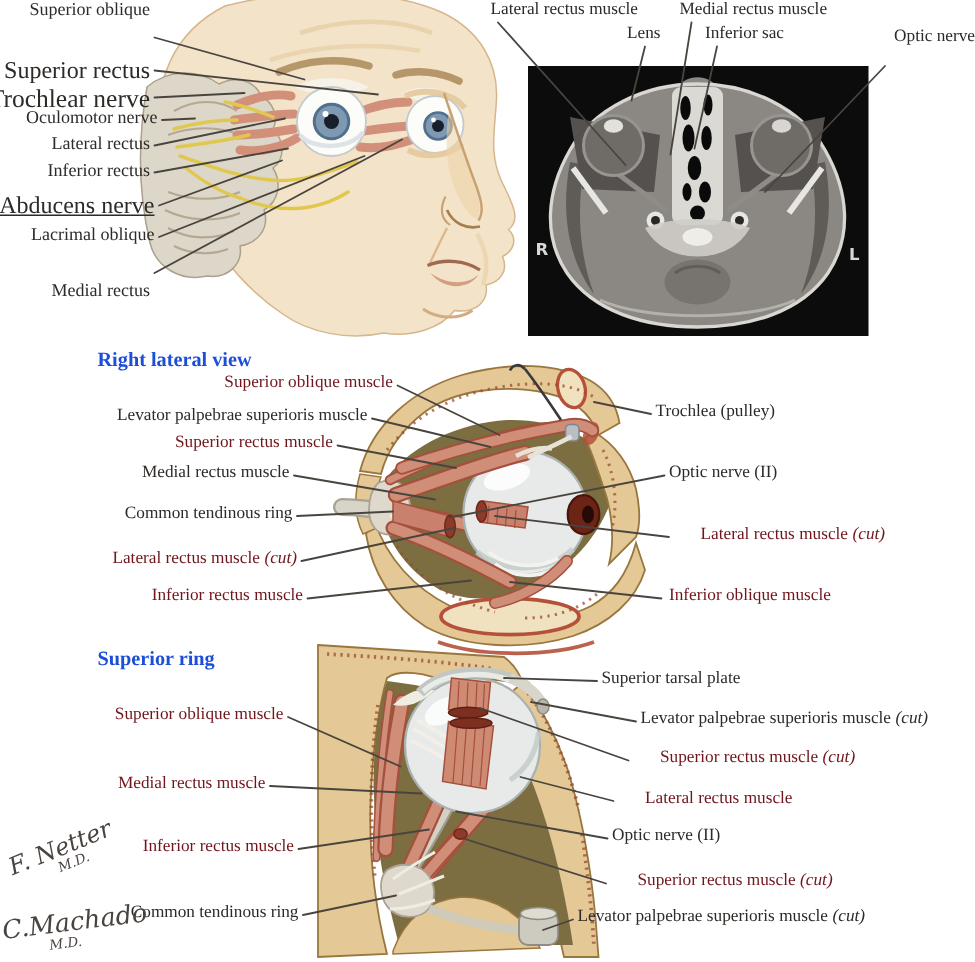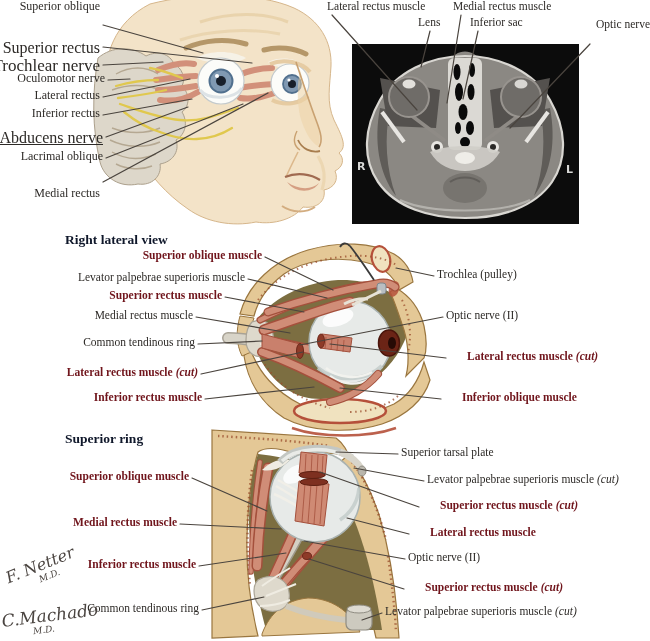--- a/index.html
+++ b/index.html
@@ -1,22 +1,22 @@
 <!DOCTYPE html>
 <html style="--red: #70151c;"><head>
 <meta charset="utf-8">
 <style>
   html,body{margin:0;padding:0;background:#ffffff;}
   .canvas{position:relative;width:650px;height:641px;background:#ffffff;overflow:hidden;
           font-family:"Liberation Serif",serif;}
   .art{position:absolute;left:0;top:0;width:650px;height:641px;}
   .lbl{position:absolute;white-space:nowrap;color:#2d2a27;line-height:1.1;}
-  .lbl.em{color:var(--red,#70151c);font-weight:bold;padding-left:18px;}
+  .lbl.em{color:var(--red,#70151c);font-weight:normal;padding-left:18px;}
   .lbl em{font-style:italic;margin-left:3px;}
-  .heading{position:absolute;font-weight:bold;font-size:13.5px;color:#0f172a;white-space:nowrap;}
+  .heading{position:absolute;font-weight:bold;font-size:13.5px;color:#1d4ed8;white-space:nowrap;}
   .sig{position:absolute;font-family:"DejaVu Serif",serif;font-style:italic;color:#4a4440;
        line-height:0.9;white-space:nowrap;}
   .sig-netter{left:6px;top:558px;font-size:16px;transform:rotate(-22deg);}
   .sig-machado{left:2px;top:608px;font-size:17px;transform:rotate(-7deg);}
   .sig .md{display:block;font-size:9px;margin-left:30px;margin-top:2px;}
 </style>
 </head>
 <body>
 
 <div class="canvas">
@@ -333,21 +333,21 @@
       <div class="lbl em" style="font-size: 11.5px; top: 249px; right: 388px;"><span>Superior oblique muscle</span></div>
       <div class="lbl" style="font-size: 11.5px; top: 271px; right: 405px;"><span>Levator palpebrae superioris muscle</span></div>
       <div class="lbl em" style="font-size: 11.5px; top: 289px; right: 428px;"><span>Superior rectus muscle</span></div>
       <div class="lbl" style="font-size: 11.5px; top: 309px; right: 457px;"><span>Medial rectus muscle</span></div>
       <div class="lbl" style="font-size: 11.5px; top: 336px; right: 455px;"><span>Common tendinous ring</span></div>
       <div class="lbl em" style="font-size: 11.5px; top: 366px; right: 452px;"><span>Lateral rectus muscle</span><em>(cut)</em></div>
       <div class="lbl em" style="font-size: 11.5px; top: 391px; right: 448px;"><span>Inferior rectus muscle</span></div>
       <div class="lbl" style="font-size: 11.5px; top: 268px; left: 437px;"><span>Trochlea (pulley)</span></div>
       <div class="lbl" style="font-size: 11.5px; top: 309px; left: 446px;"><span>Optic nerve (II)</span></div>
       <div class="lbl em" style="font-size: 11.5px; top: 350px; left: 449px;"><span>Lateral rectus muscle</span><em>(cut)</em></div>
-      <div class="lbl em" style="font-size: 11.5px; top: 391px; left: 444px;"><span>Inferior oblique muscle</span></div>
+      <div class="lbl em" style="font-size: 11.5px; top: 391px; left: 428px;"><span>Inferior oblique muscle</span></div>
       <div class="lbl em" style="font-size: 11.5px; top: 470px; right: 461px;"><span>Superior oblique muscle</span></div>
       <div class="lbl em" style="font-size: 11.5px; top: 516px; right: 473px;"><span>Medial rectus muscle</span></div>
       <div class="lbl em" style="font-size: 11.5px; top: 558px; right: 454px;"><span>Inferior rectus muscle</span></div>
       <div class="lbl" style="font-size: 11.5px; top: 602px; right: 451px;"><span>Common tendinous ring</span></div>
       <div class="lbl" style="font-size: 11.5px; top: 446px; left: 401px;"><span>Superior tarsal plate</span></div>
       <div class="lbl" style="font-size: 11.5px; top: 473px; left: 427px;"><span>Levator palpebrae superioris muscle</span><em>(cut)</em></div>
       <div class="lbl em" style="font-size: 11.5px; top: 499px; left: 422px;"><span>Superior rectus muscle</span><em>(cut)</em></div>
       <div class="lbl em" style="font-size: 11.5px; top: 526px; left: 412px;"><span>Lateral rectus muscle</span></div>
       <div class="lbl" style="font-size: 11.5px; top: 551px; left: 408px;"><span>Optic nerve (II)</span></div>
       <div class="lbl em" style="font-size: 11.5px; top: 581px; left: 407px;"><span>Superior rectus muscle</span><em>(cut)</em></div>

